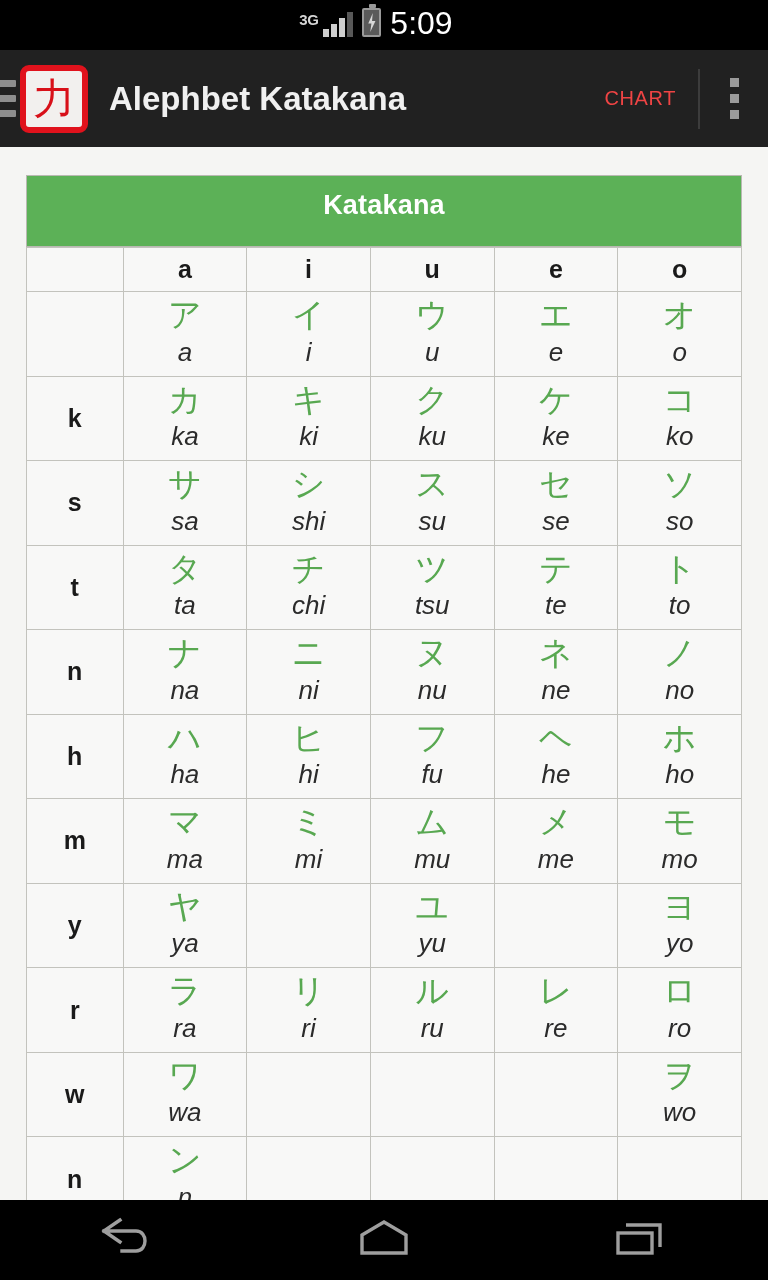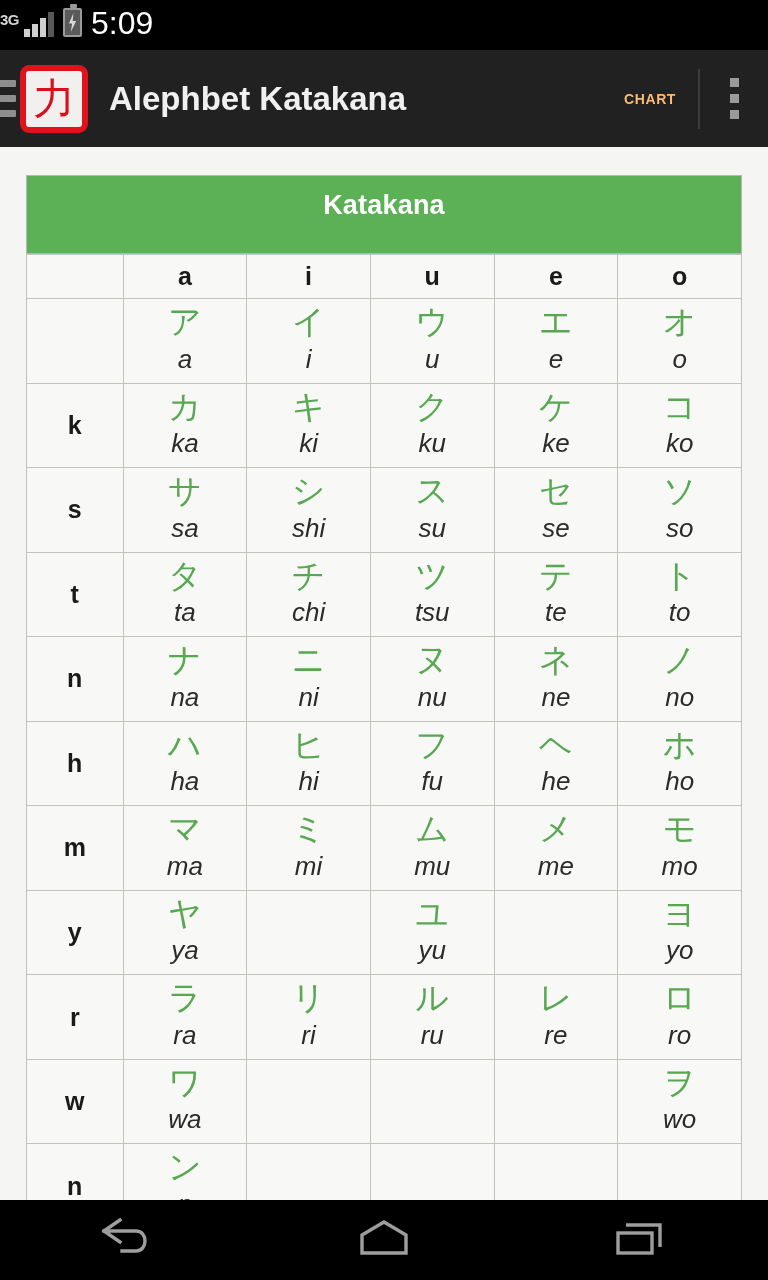--- a/index.html
+++ b/index.html
@@ -8,21 +8,21 @@
     background:#f5f5f3;
     font-family:"Liberation Sans", sans-serif;
     overflow:hidden;
   }
   .screen { position:relative; width:768px; height:1280px; background:#f5f5f3; }
 
   
   .statusbar {
     position:absolute; top:0; left:0; width:768px; height:50px;
     background:#000; display:flex; align-items:center;
-    justify-content:flex-start; padding-right:16px;
+    justify-content:center; padding-right:16px;
   }
   .sb-right { display:flex; align-items:flex-end; gap:9px; }
   .net-label {
     color:#d6d6d6; font-size:15px; font-weight:bold; line-height:1;
     margin-bottom:16px; margin-right:-4px; letter-spacing:-0.5px;
   }
   .signal { display:flex; align-items:flex-end; gap:2px; height:28px; margin-bottom:6px; }
   .signal i { display:block; width:6px; background:#cfcfcf; }
   .signal i.off { background:#585858; }
   .signal i:nth-child(1){ height:8px; }
@@ -59,38 +59,38 @@
     background:#f2f0ee; border:6px solid #e0121c; border-radius:9px;
     display:flex; align-items:center; justify-content:center;
     color:#d81019; font-size:42px; line-height:1; font-weight:400;
     font-family:"DejaVu Sans", sans-serif;
   }
   .app-title {
     color:#f0f0f0; font-size:33px; margin-left:21px; flex:1 1 auto;
     white-space:nowrap; font-weight:700;
   }
   .chart-btn {
-    color:#fdba74; font-size:14px; font-weight:bold; letter-spacing:0.6px;
+    color:#ef4444; font-size:20px; font-weight:normal; letter-spacing:0.6px;
     padding:0 22px; flex:0 0 auto;
   }
   .ab-divider { width:2px; height:60px; background:#3c3c3c; flex:0 0 auto; }
   .overflow {
     width:68px; display:flex; flex-direction:column; align-items:center;
     gap:7px; flex:0 0 auto;
   }
   .overflow i { display:block; width:9px; height:9px; background:#9b9b9b; }
 
   
   .content { position:absolute; top:147px; left:0; width:768px; bottom:0; background:#f5f5f3; }
 
   .card { margin:28px 26px 0 26px; }
   .card-head {
     background:#5cb157; border:1px solid #b9b9b2;
     color:#fff; text-align:center; font-size:27px; font-weight:bold;
-    padding:14px 0 32px 0; letter-spacing:0.2px;
+    padding:14px 0 25px 0; letter-spacing:0.2px;
   }
 
   table.kana {
     width:100%; border-collapse:collapse; table-layout:fixed;
     background:#f8f8f7;
   }
   table.kana td, table.kana th {
     border:1px solid #c3c3bd; background:#f8f8f7; text-align:center;
     vertical-align:middle;
   }

